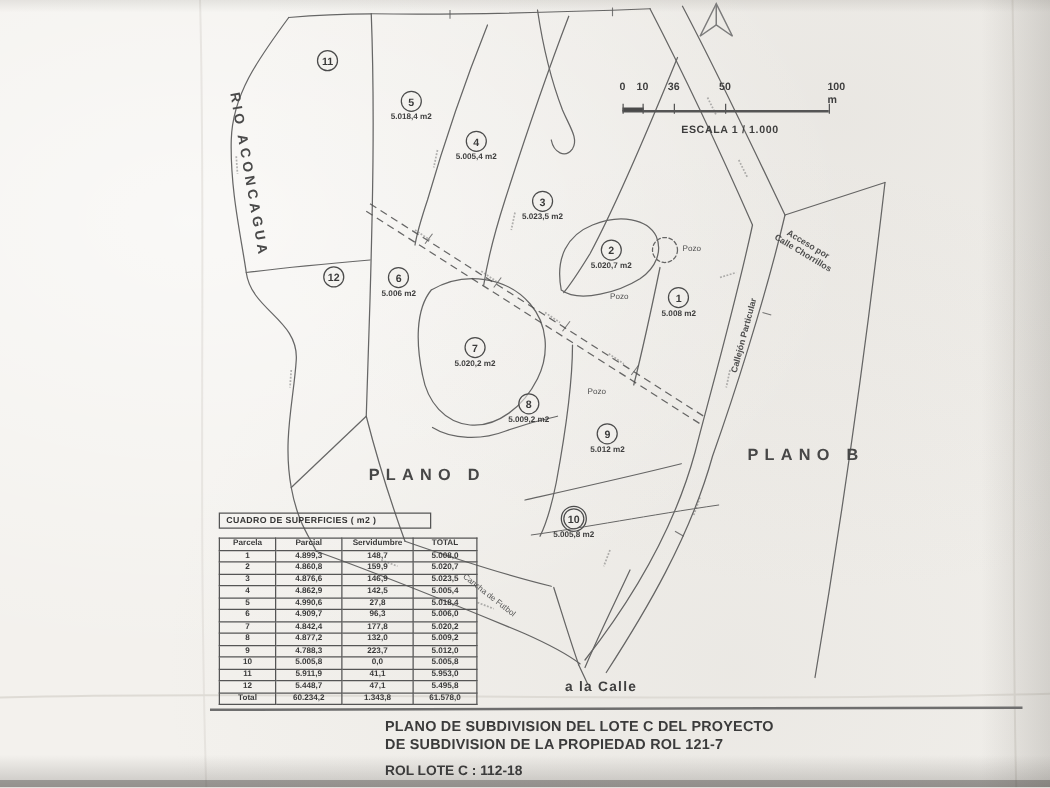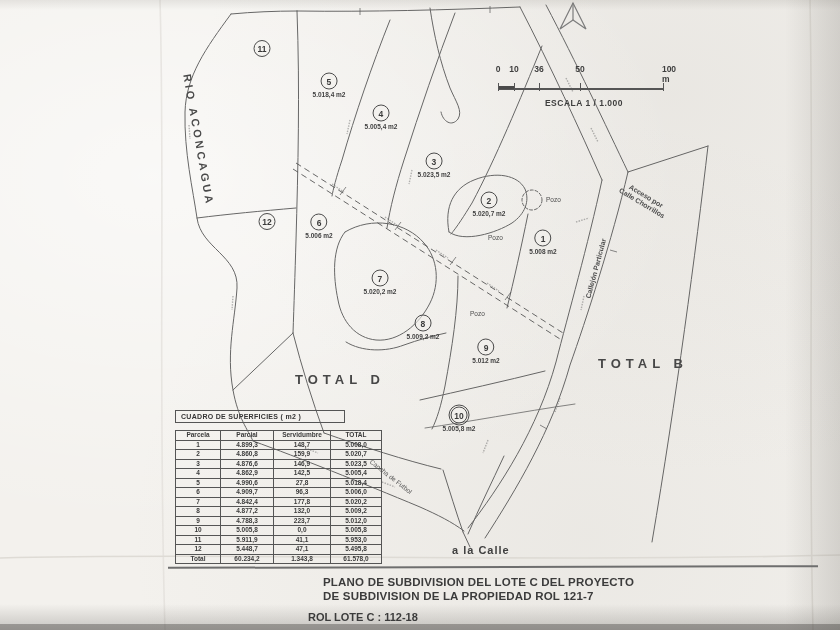--- a/index.html
+++ b/index.html
@@ -51,21 +51,21 @@
     padding:2px 5px;width:158px;letter-spacing:.3px;}
   .stable table{border-collapse:collapse;margin-top:7px;}
   .stable th,.stable td{border:1px solid #555;font-size:6.5px;padding:0px 3px;
     text-align:center;height:8.5px;line-height:8.5px;font-weight:bold;color:#3a3a3a;}
   .stable th{font-weight:bold;}
   .c1{width:38px}.c2{width:46px}.c3{width:50px}.c4{width:44px}
   
   .sep{position:absolute;left:168px;top:566px;width:650px;height:2px;
     background:#6e6e6e;transform:rotate(-.15deg);}
   .tblock{position:absolute;left:308px;top:576px;color:#3b3b3b;font-weight:bold;}
-  .tb-line{font-size:11.5px;line-height:13.5px;letter-spacing:.2px;margin-left:15px;}
+  .tb-line{font-size:11.5px;line-height:13.5px;letter-spacing:.2px;}
   .tb-rol{margin-top:8px;font-size:11px;}
 </style>
 </head>
 <body>
 
 <div id="stage">
 
   <svg width="840" height="630" viewBox="0 0 840 630">
     <g fill="none" stroke="#535353" stroke-width="1" stroke-linecap="round" opacity=".88">
       <path d="M 231,14 C 206,48 186,76 185,112 C 184,152 193,190 197,218 C 201,248 239,256 237,288 C 235,320 226,352 233,390 C 238,418 248,430 253,441"></path>
@@ -161,22 +161,22 @@
     <div class="sb-fill"></div>
     <div class="sb-tick" style="left:5px"></div>
     <div class="sb-tick" style="left:21px"></div>
     <div class="sb-tick" style="left:46px"></div>
     <div class="sb-tick" style="left:87px"></div>
     <div class="sb-tick" style="left:170px"></div>
     <div class="sb-cap">ESCALA 1 / 1.000</div>
   </div>
 
   <div class="map-label rio" style="left:193px;top:73px">RIO   ACONCAGUA</div>
-  <div class="map-label lote" style="left:295px;top:372px">TOTAL  D</div>
-  <div class="map-label lote" style="left:598px;top:356px">TOTAL  B</div>
+  <div class="map-label lote" style="left:295px;top:372px">PLANO  D</div>
+  <div class="map-label lote" style="left:598px;top:356px">PLANO  B</div>
   <div class="map-label poza" style="left:452px;top:544px">a la Calle</div>
   <div class="map-label acceso" style="left:618px;top:192px">
     <div>Acceso por</div>
     <div>Calle Chorrillos</div>
   </div>
   <div class="map-label tiny callejon" style="left:565px;top:265px">Callejón Particular</div>
   <div class="map-label cancha" style="left:373px;top:458px">Cancha de Futbol</div>
   <div class="map-label pozo" style="left:546px;top:196px">Pozo</div>
   <div class="map-label pozo" style="left:488px;top:234px">Pozo</div>
   <div class="map-label pozo" style="left:470px;top:310px">Pozo</div>

